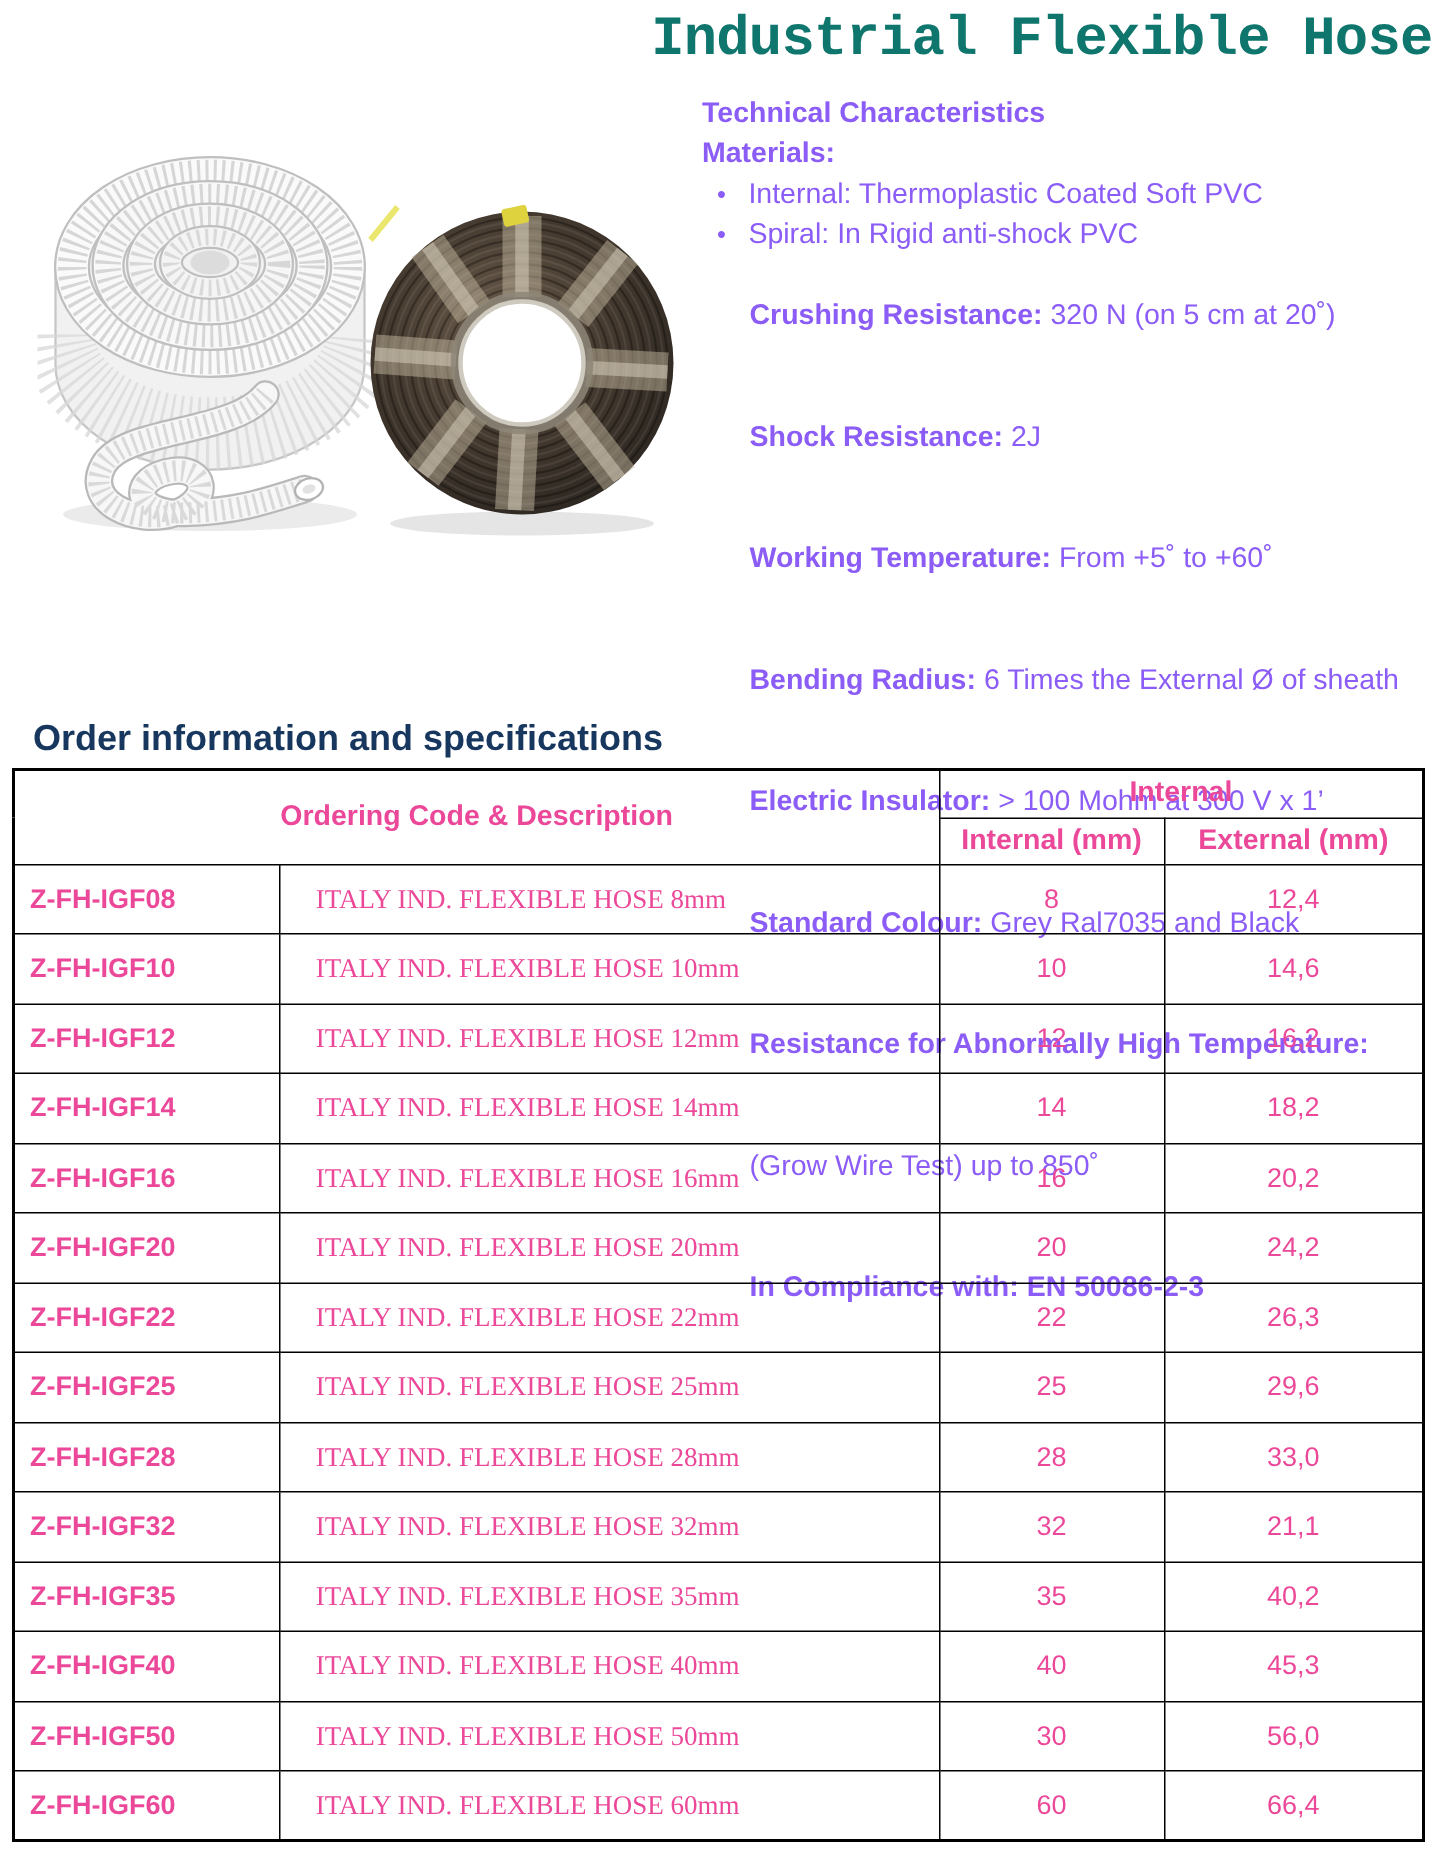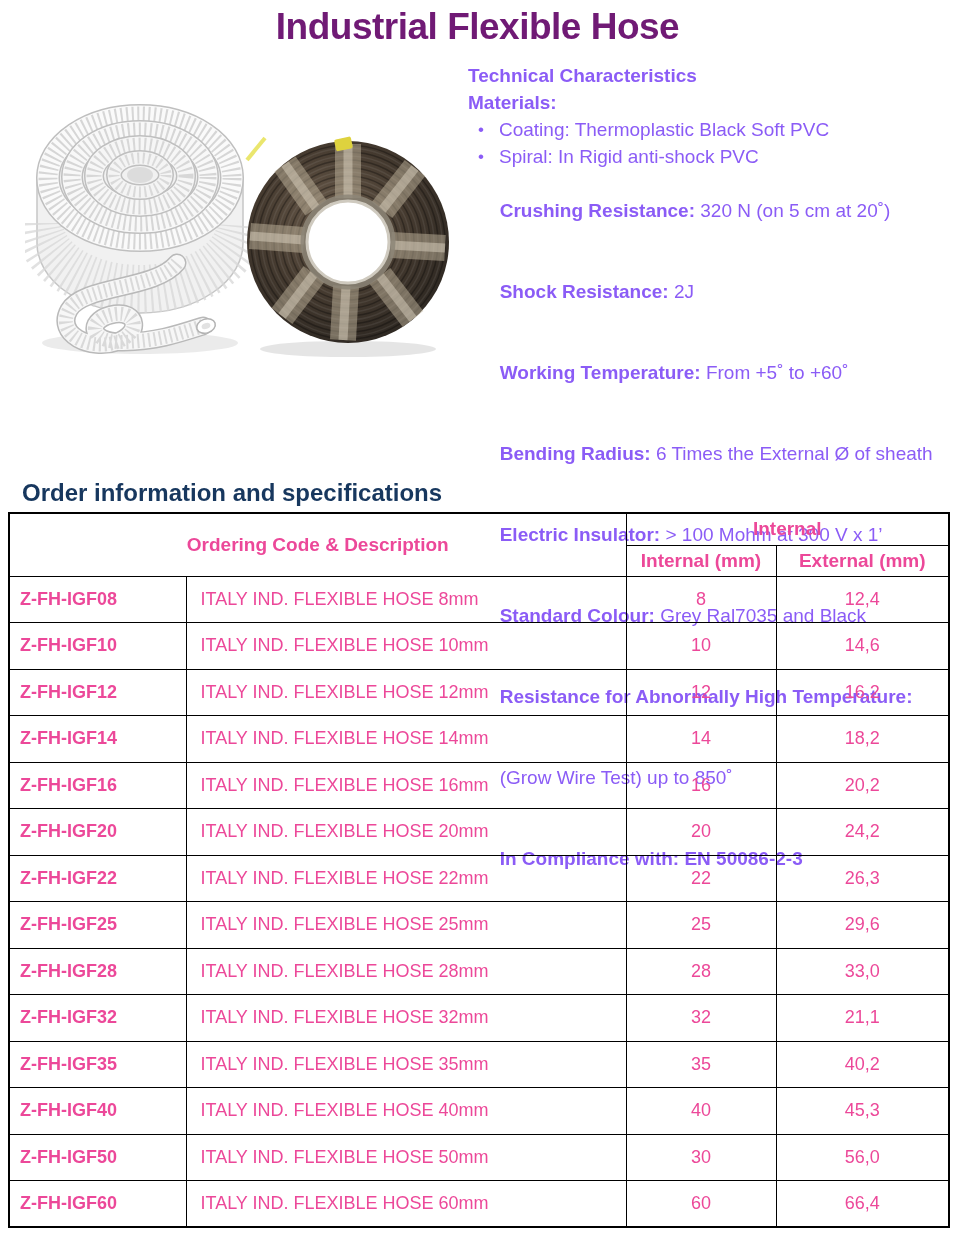--- a/index.html
+++ b/index.html
@@ -12,25 +12,26 @@
     font-family: "Liberation Sans", sans-serif;
     color: #17375E;
     overflow: hidden;
   }
   .page-title {
     position: absolute;
     top: 6px;
     left: 0;
     width: 100%;
     margin: 0;
-    text-align: center;
+    text-align: right;
     font-size: 37px;
     font-weight: 700;
     letter-spacing: -0.5px;
-    color: #701a75;
+    color: #0f766e;
+    font-family: Liberation Mono, monospace;
   }
   .images { position: absolute; left: 25px; top: 85px; width: 440px; height: 285px; }
   .img-white { position: absolute; left: 0; top: 0; }
   .img-dark  { position: absolute; left: 218px; top: 45px; }
   .tech {
     position: absolute;
     left: 468px;
     top: 62px;
     width: 482px;
     font-size: 19px;
@@ -64,21 +65,21 @@
   table.spec thead tr.h1 td { height: 32px; }
   table.spec thead tr.h2 td { height: 31px; }
   table.spec td.hdr {
     font-weight: 700;
     text-align: center;
     vertical-align: middle;
     font-size: 19px;
   }
   table.spec tbody td { height: 46.5px; vertical-align: middle; margin-left: 28px; }
   td.code { font-weight: 700; padding-left: 10px; }
-  td.desc { padding-left: 14px; }
+  td.desc { padding-left: 24px; font-family: Liberation Serif, serif; }
   td.num  { text-align: center; }
 </style>
 </head>
 <body>
 
 <div class="page">
 
   <h1 class="page-title">Industrial Flexible Hose</h1>
 
   <div class="images">
@@ -171,21 +172,21 @@
       <rect x="92" y="8" width="17" height="12" rx="2" fill="#ded23e" transform="rotate(-12 100 14)"></rect>
       <line x1="4" y1="30" x2="22" y2="8" stroke="#e6e04a" stroke-width="4" opacity="0.8"></line>
     </svg>
   </div>
 
   <div class="tech">
     <div class="t-line b">Technical Characteristics</div>
     <div class="t-line b">Materials:</div>
     <div class="t-bullet">
       <span class="dot">•</span>
-      <span>Coating: Thermoplastic Black Soft PVC</span>
+      <span>Internal: Thermoplastic Coated Soft PVC</span>
     </div>
     <div class="t-bullet">
       <span class="dot">•</span>
       <span>Spiral: In Rigid anti-shock PVC</span>
     </div>
     <div class="t-line">
       <span class="b">Crushing Resistance:</span><span> 320 N (on 5 cm at 20˚)</span>
     </div>
     <div class="t-line">
       <span class="b">Shock Resistance:</span><span> 2J</span>

